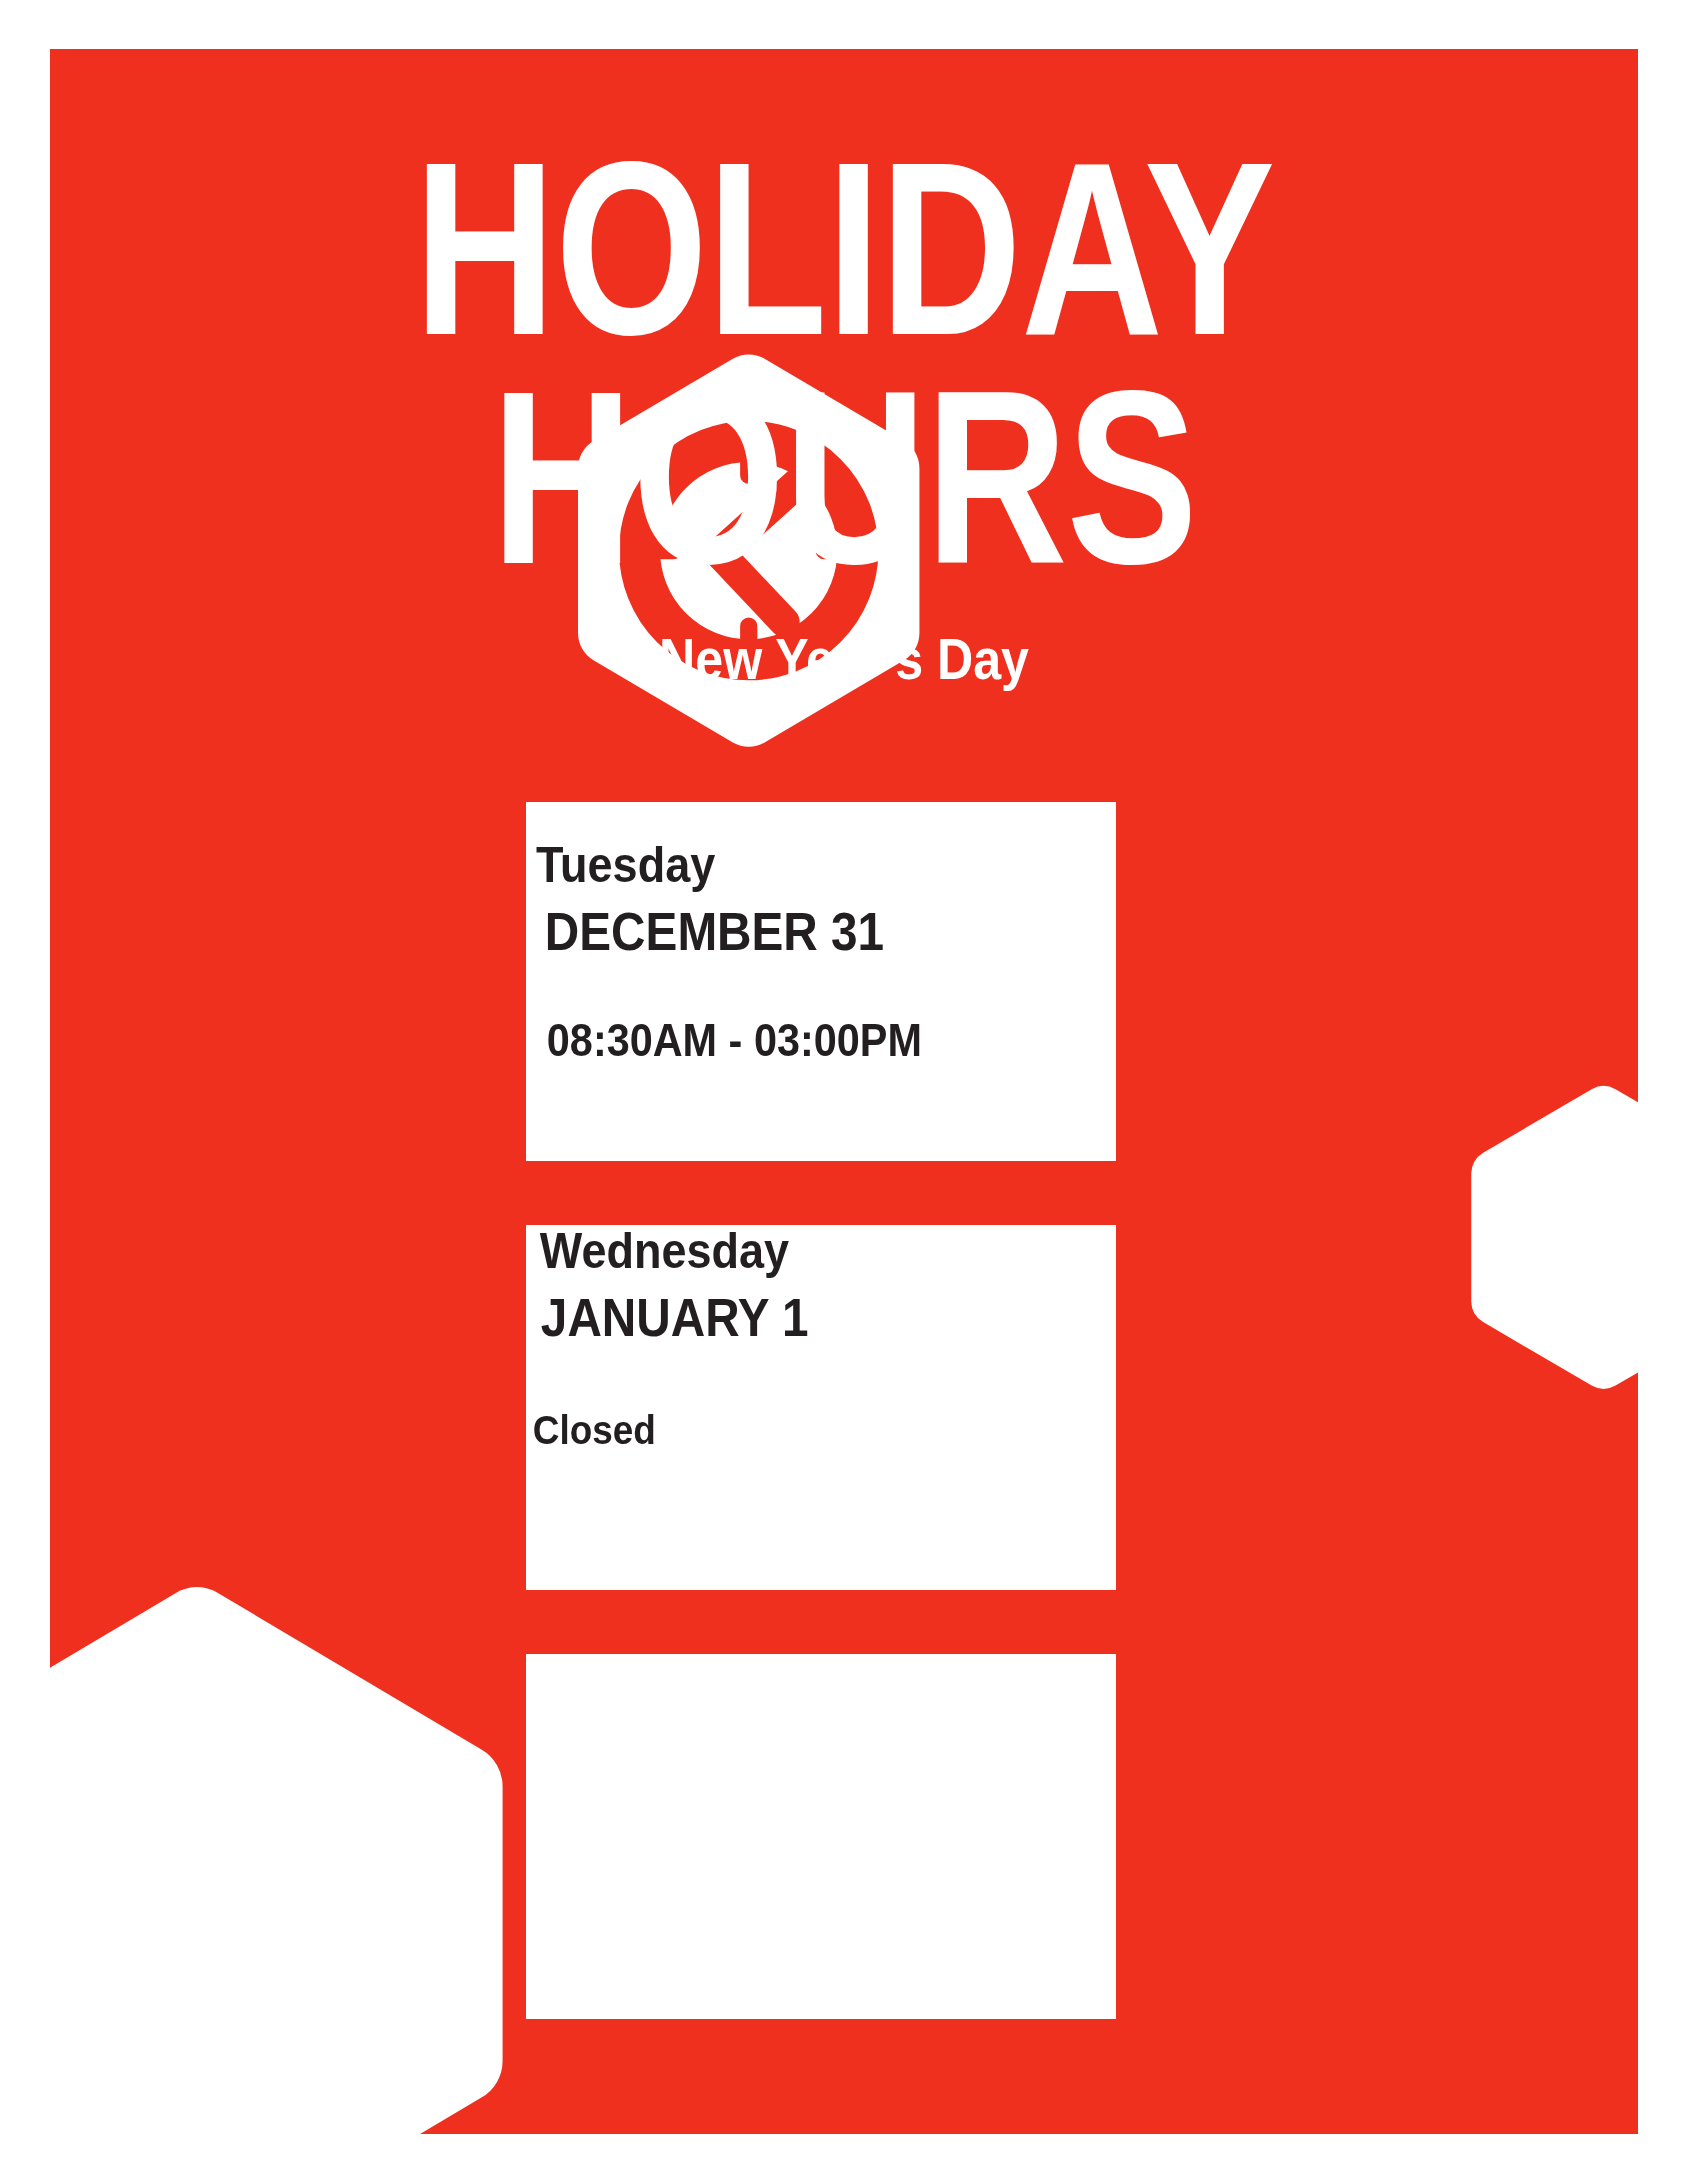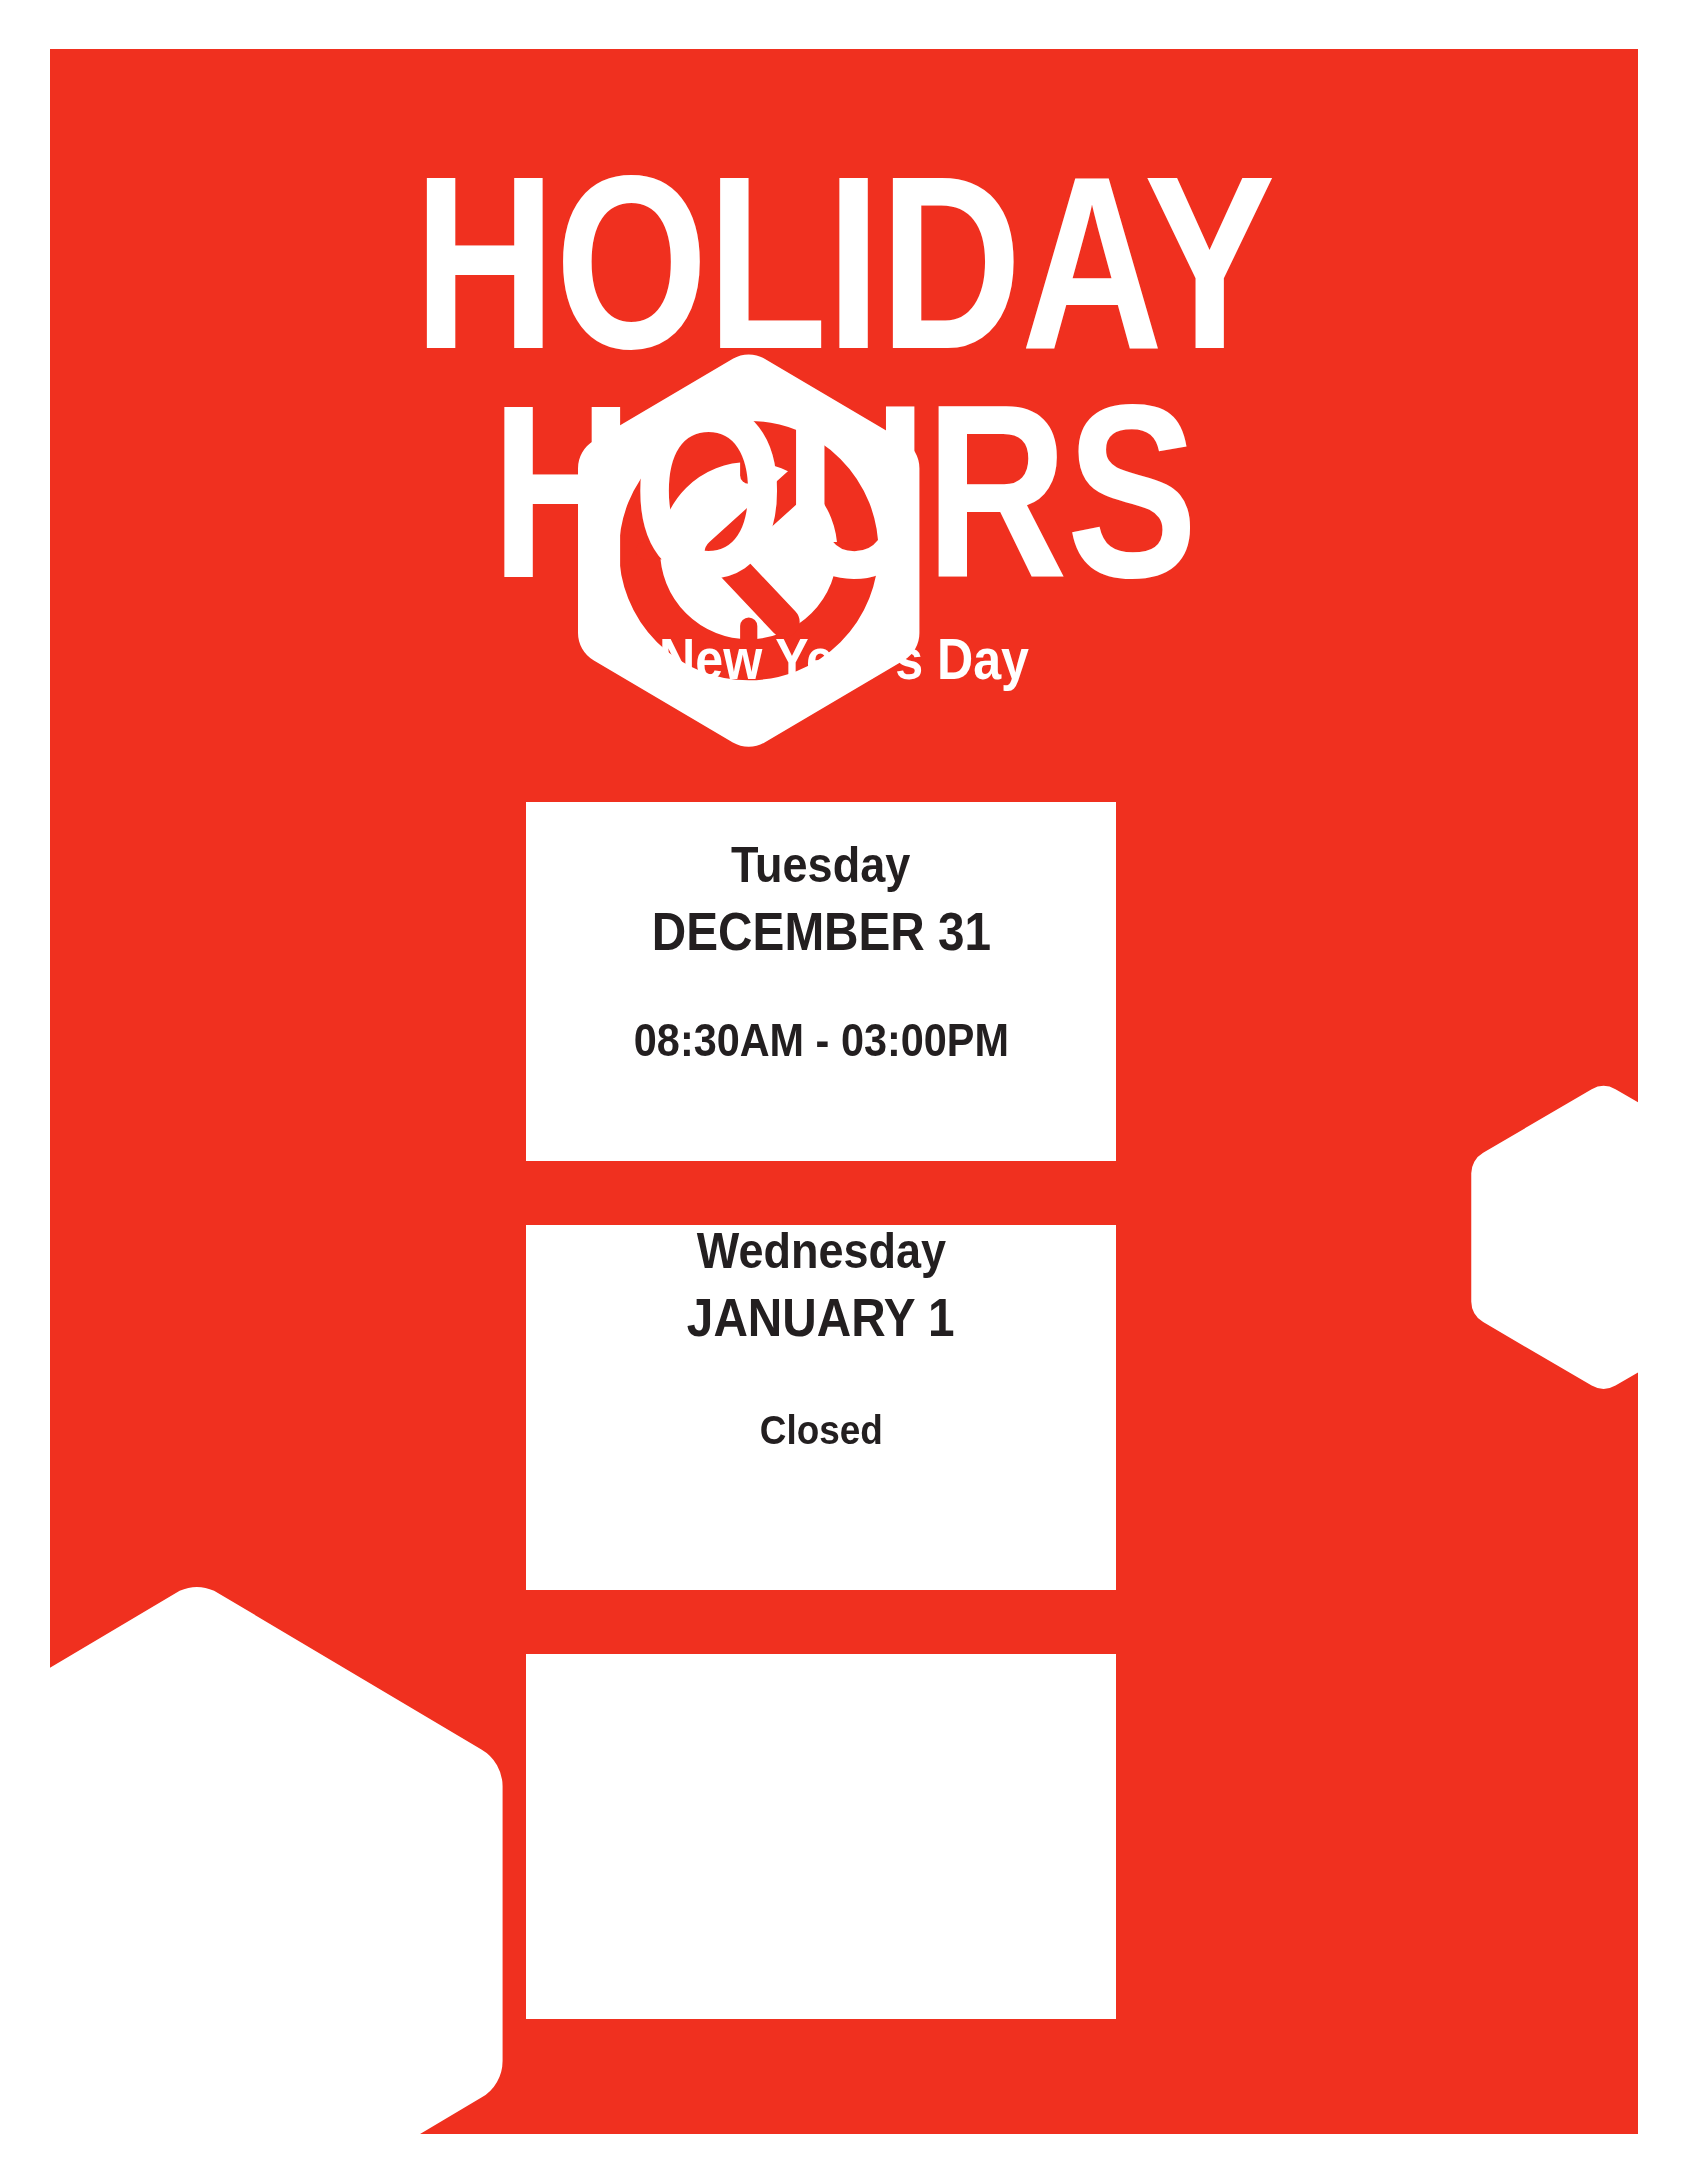--- a/index.html
+++ b/index.html
@@ -42,21 +42,21 @@
     top: 0;
     width: 1588px;
     height: 2085px;
     pointer-events: none;
   }
 
   
   .headline {
     position: absolute;
     left: 0;
-    top: 95px;
+    top: 81px;
     width: 1588px;
     text-align: center;
     z-index: 5;
   }
   .headline .line {
     display: block;
     color: #ffffff;
     font-family: "Liberation Sans Narrow", "Liberation Sans", "DejaVu Sans Condensed", sans-serif;
     font-weight: 700;
     font-size: 246px;
@@ -90,21 +90,21 @@
 
   
   .card {
     position: absolute;
     left: 476px;            
     width: 590px;
     background: #ffffff;
     z-index: 4;
     display: flex;
     flex-direction: column;
-    align-items: center;
+    align-items: flex-start;
     box-sizing: border-box;
   }
   .card-1 { top: 753px; height: 359px; padding-top: 37px; }
   .card-2 { top: 1176px; height: 365px; }
   .card-3 { top: 1605px; height: 365px; }
 
   .card .weekday {
     color: #231f20;
     font-family: "Liberation Sans Narrow", "Liberation Sans", "DejaVu Sans Condensed", sans-serif;
     font-weight: 700;

